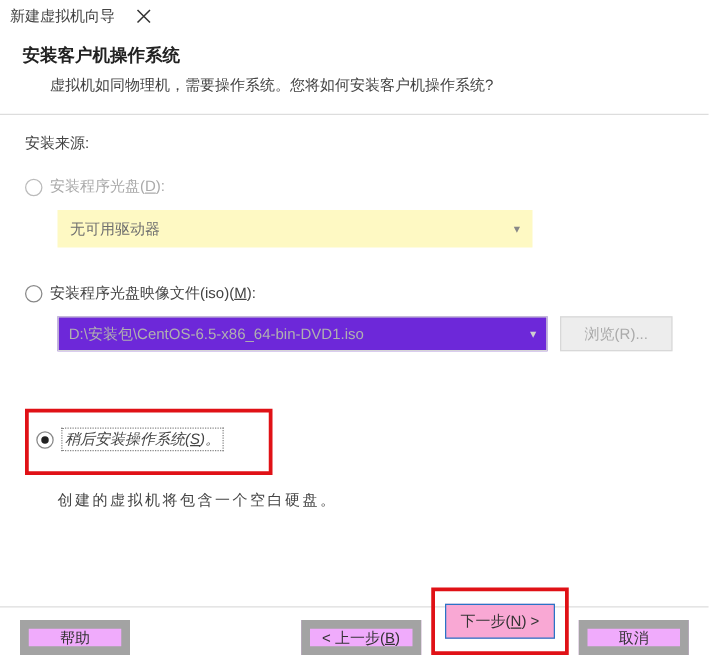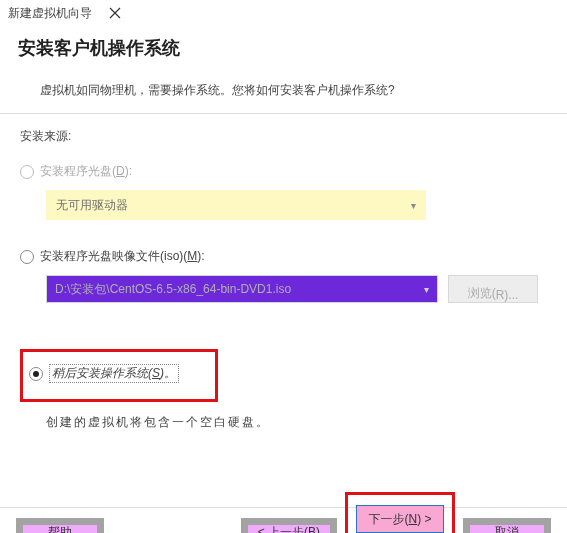--- a/index.html
+++ b/index.html
@@ -24,22 +24,22 @@
   .close-btn {
     width: 46px; height: 26px;
     display: flex; align-items: center; justify-content: center;
     font-size: 16px; color: #333;
   }
   .close-btn svg { width: 12px; height: 12px; }
   .header {
     padding: 10px 18px 14px 18px;
   }
   .header h1 {
-    margin: 0 0 22px 0;
-    font-size: 18px;
+    margin: 0 0 6px 0;
+    font-size: 14px;
     font-weight: bold;
     color: #222;
   }
   .header .subtitle {
     margin-left: 22px;
     color: #444;
   }
   .divider {
     height: 1px;
     background: #ddd;
@@ -105,21 +105,21 @@
     padding: 0 8px;
     color: #b0b0b0;
     justify-content: space-between;
   }
   .iso-input .chev { color: #cfcfcf; }
   .browse-btn {
     width: 90px; height: 28px;
     background: #ededed;
     border: 1px solid #d8d8d8;
     color: #aaa;
-    display: flex; align-items: flex-end; justify-content: center;
+    display: flex; align-items: center; justify-content: center;
   }
   .opt-later-wrap {
     margin-top: 46px;
   }
   .highlight-box {
     border: 3px solid #e01116;
     padding: 12px 10px 16px 6px;
     width: 198px;
     position: relative;
     font-style: italic;

